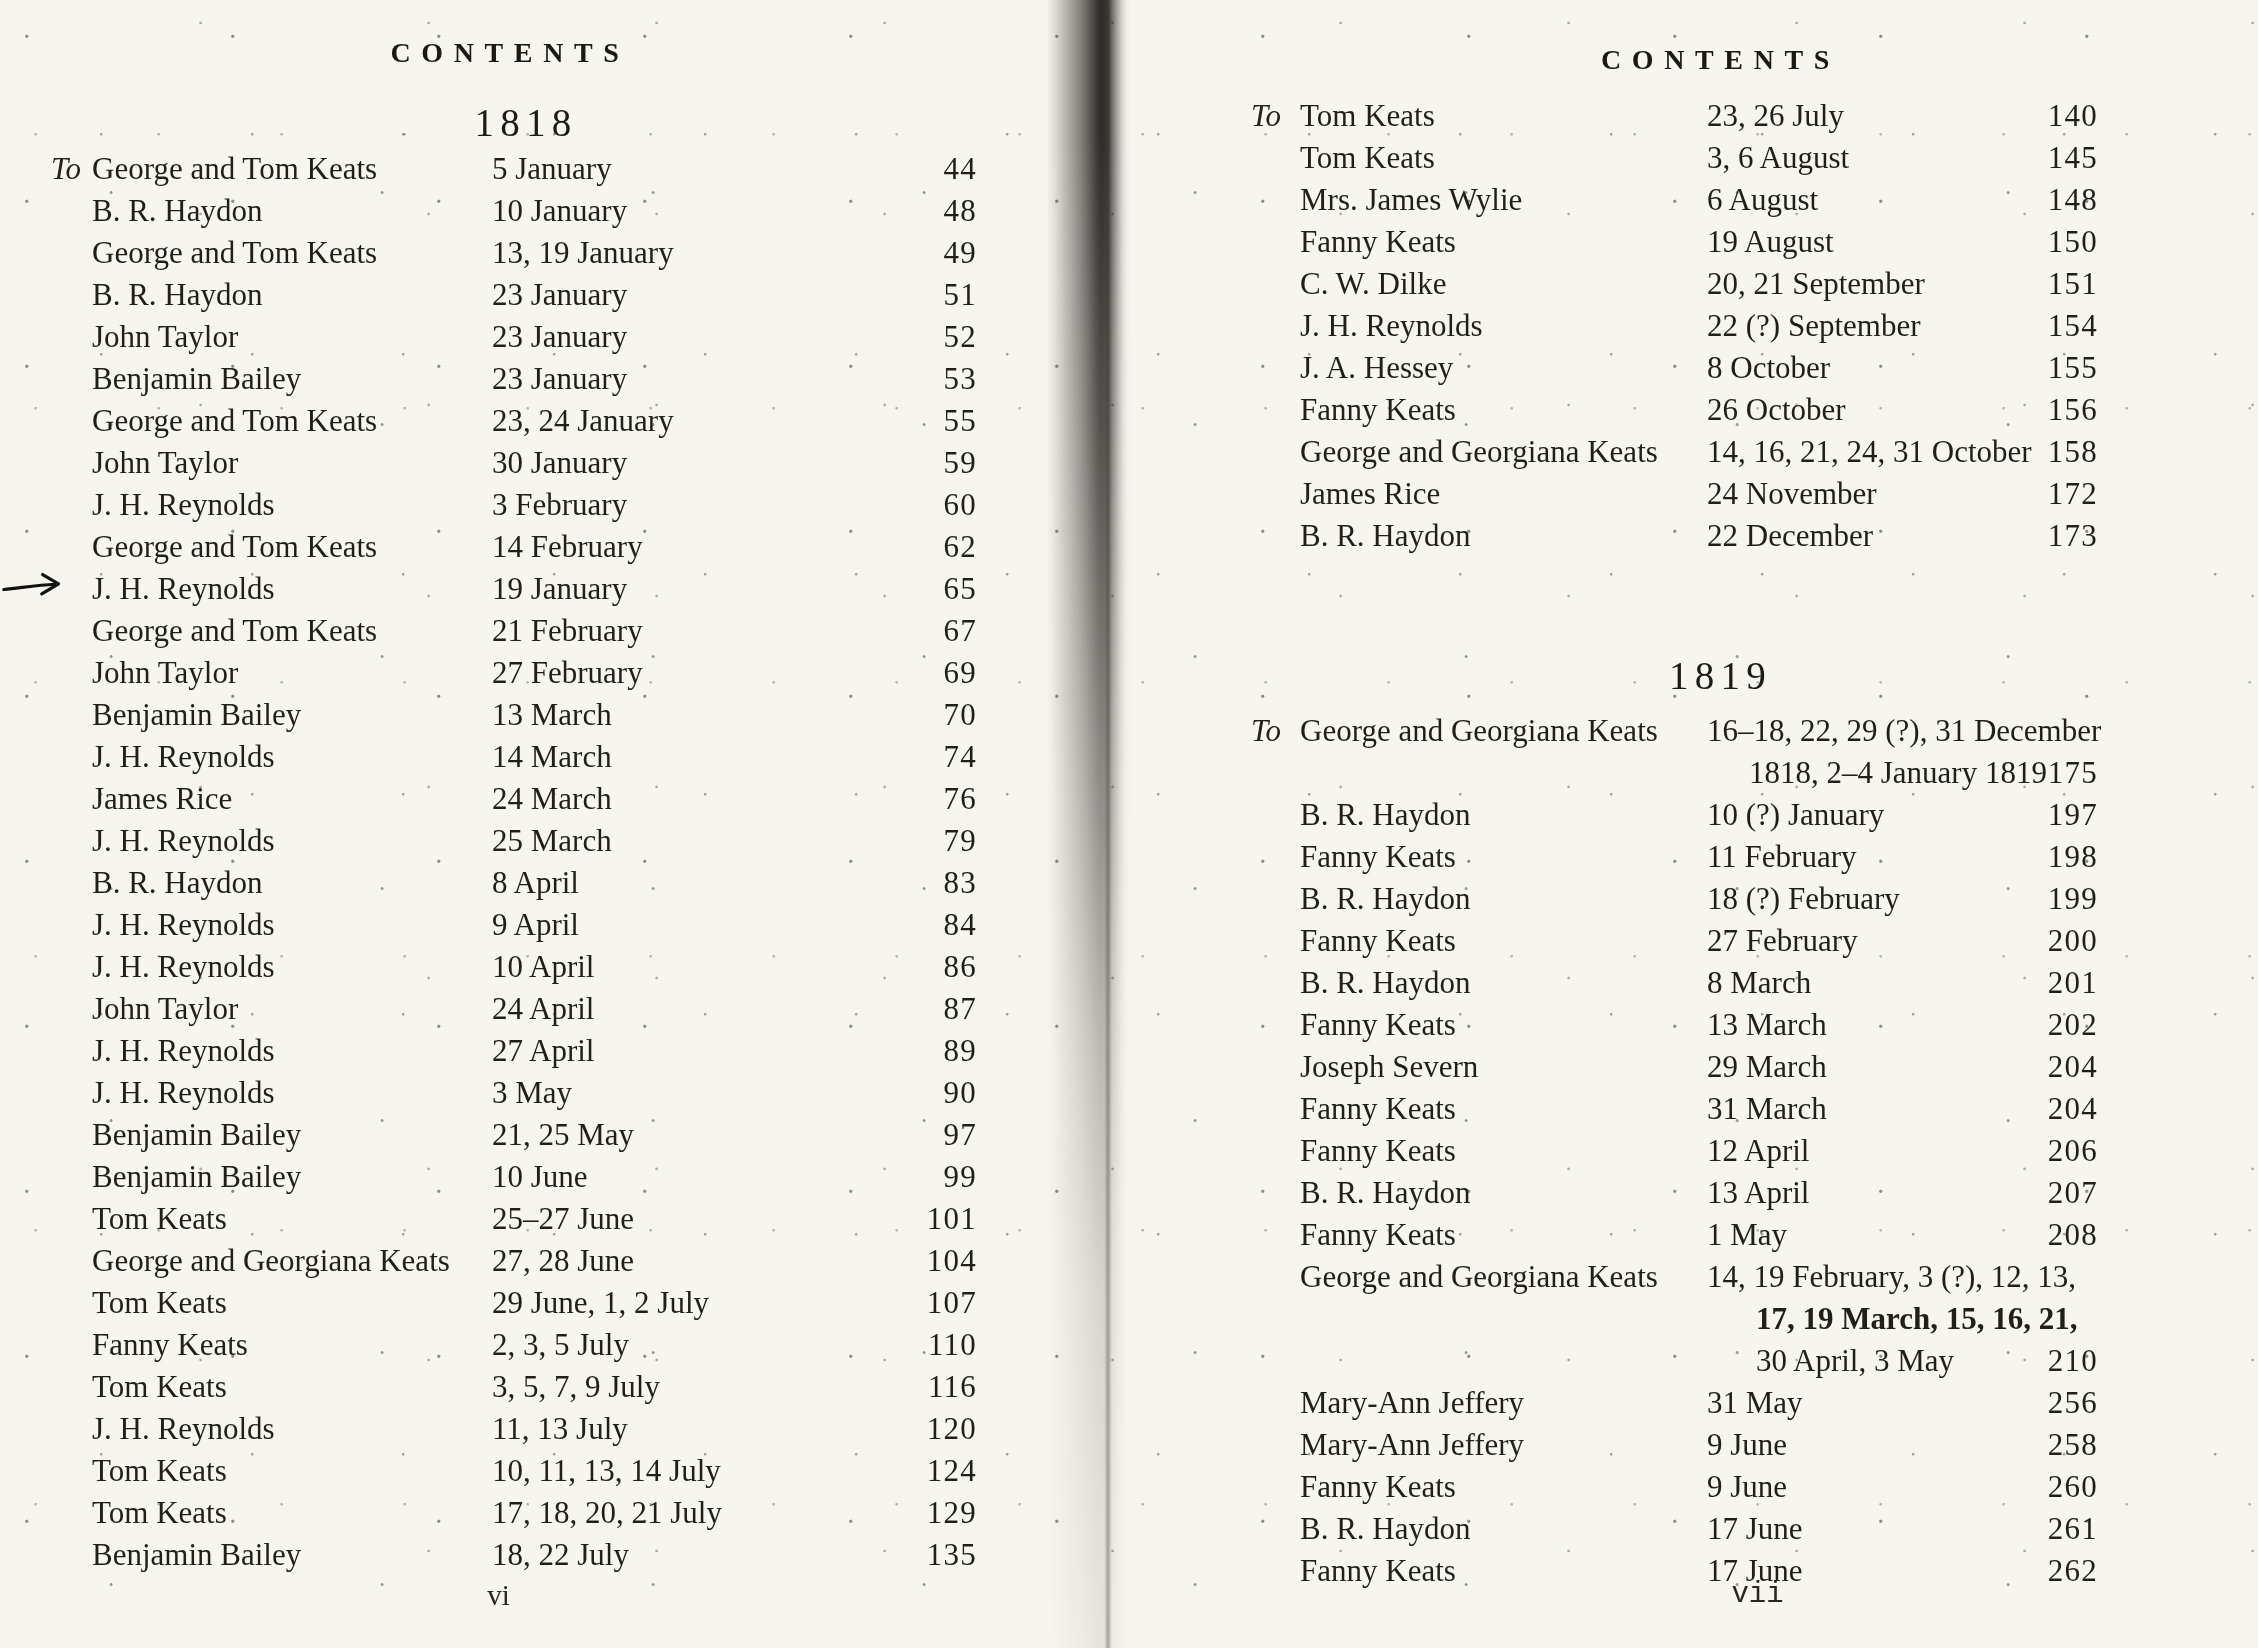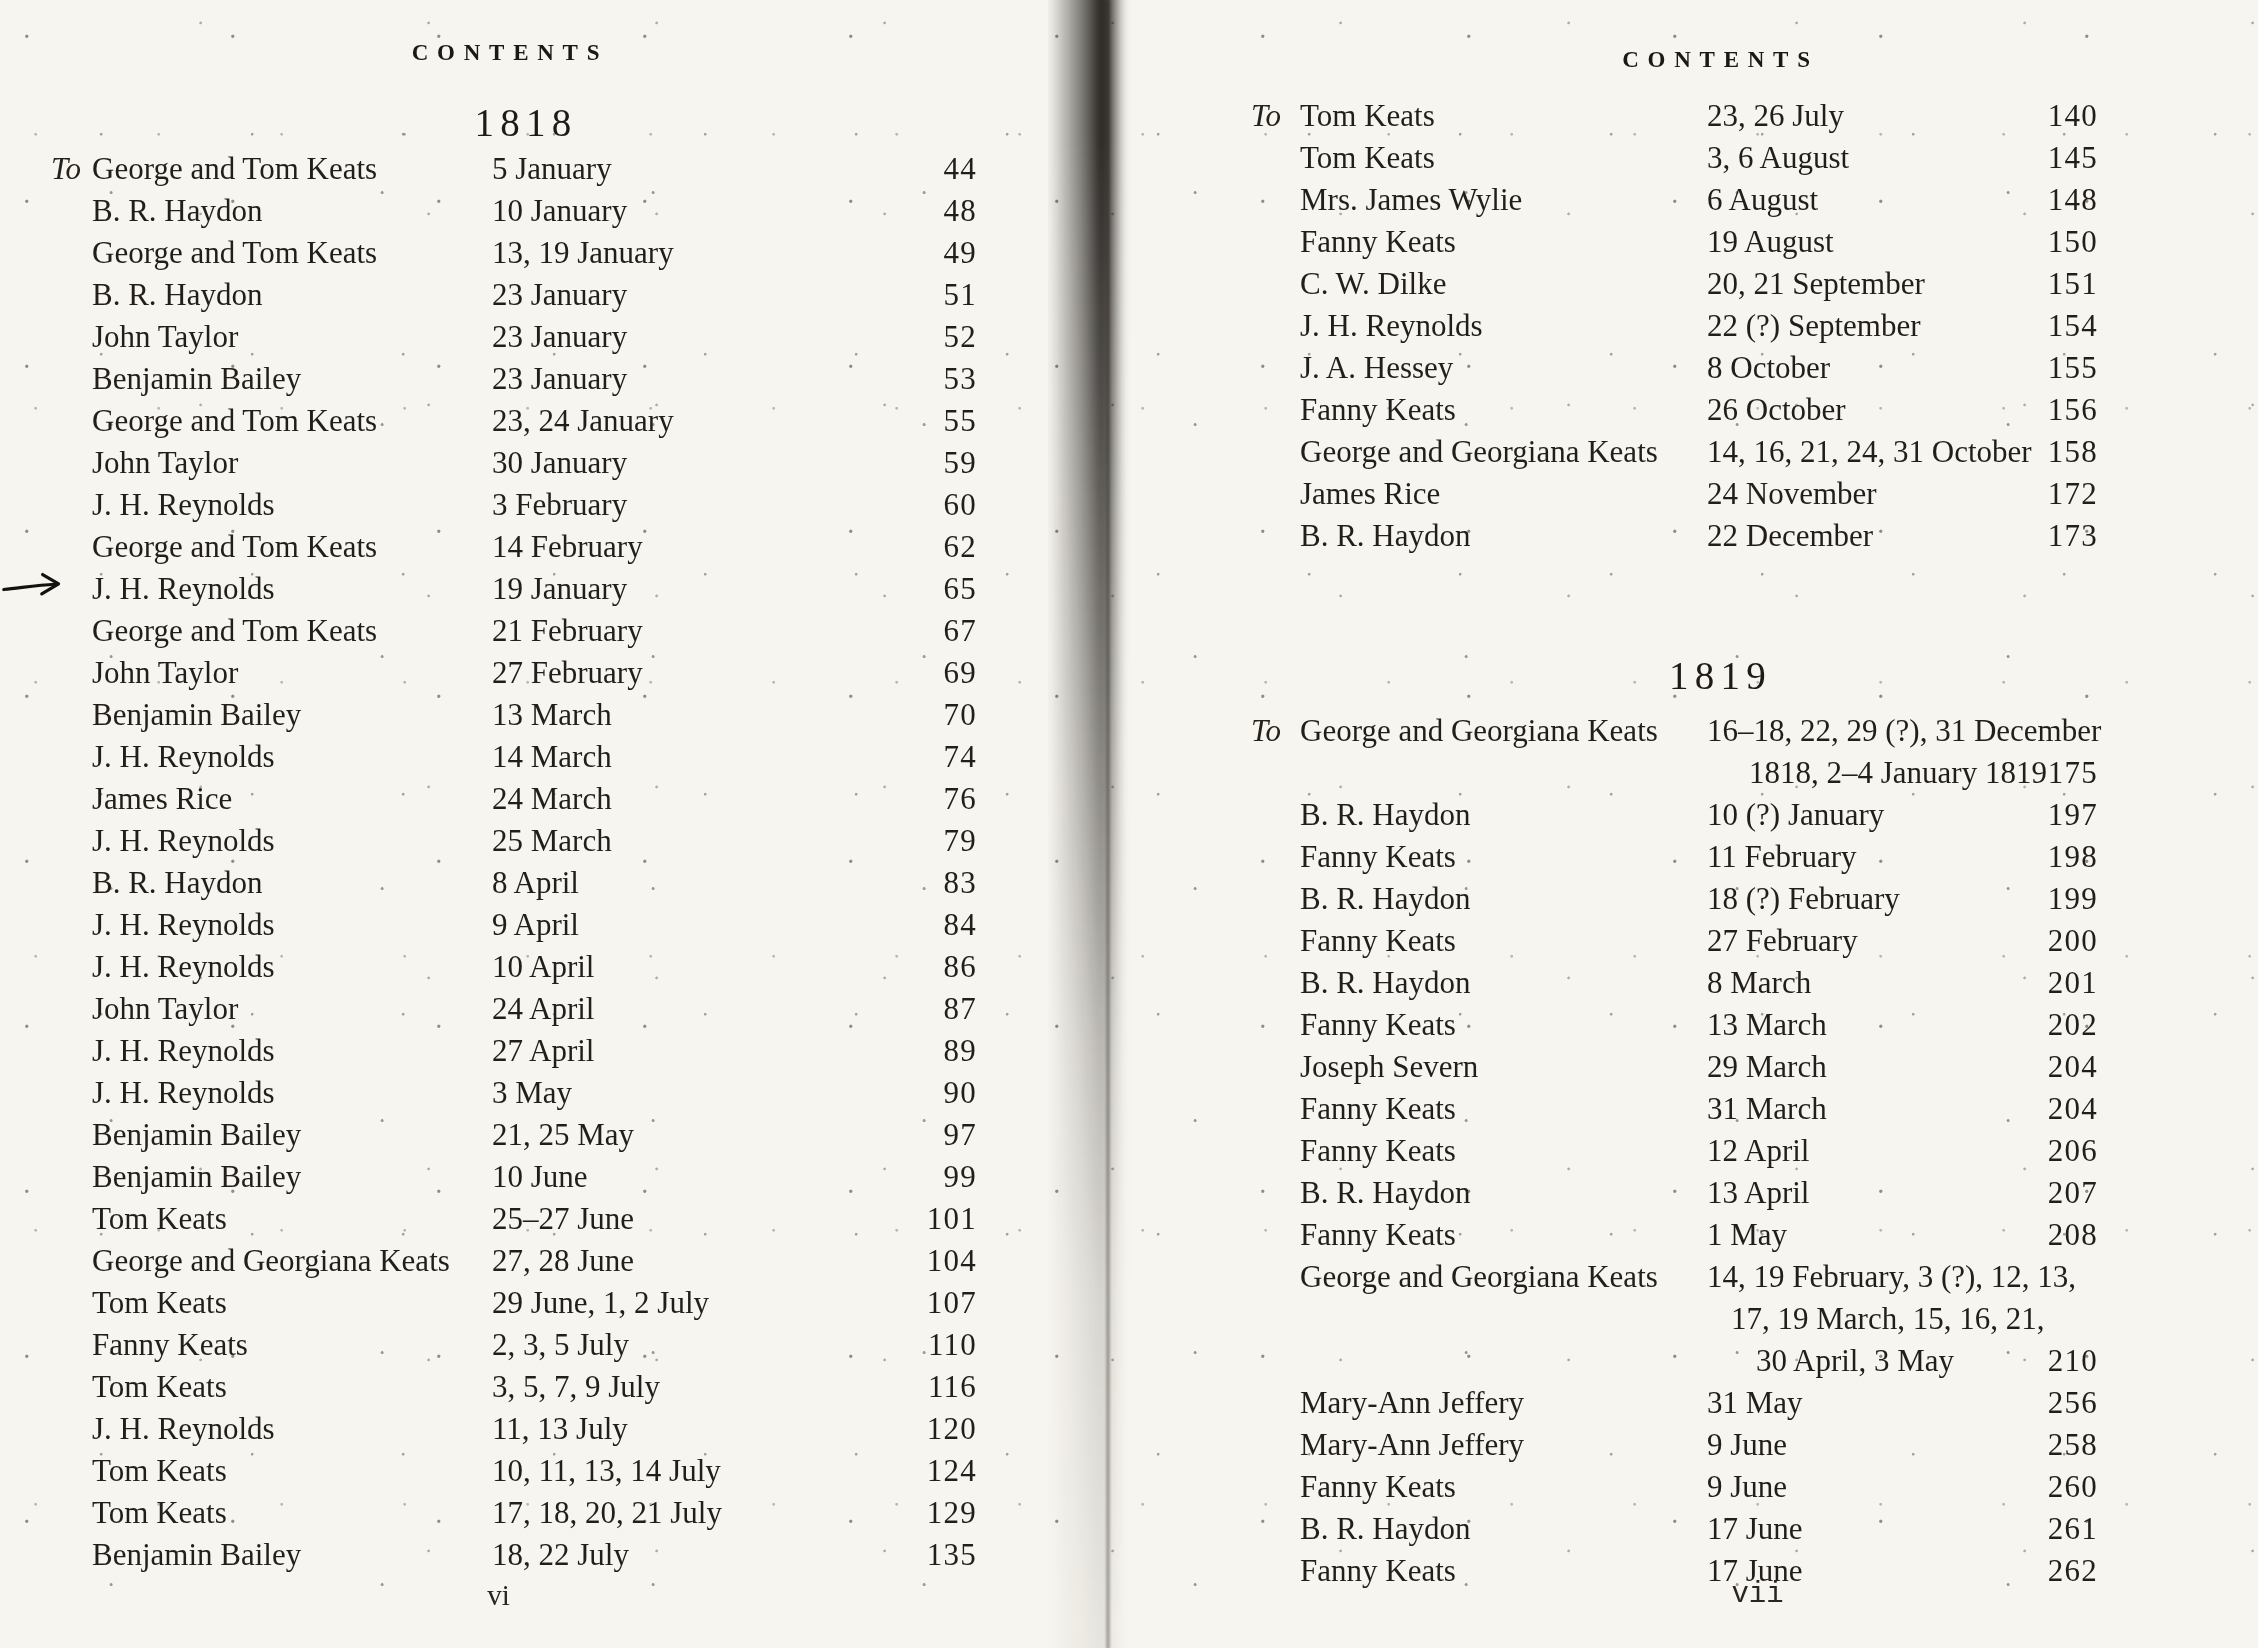--- a/index.html
+++ b/index.html
@@ -14,21 +14,21 @@
       radial-gradient(circle at 29% 49%, rgba(40,35,28,.3) 0 0.9px, transparent 1.8px);
     background-size:206px 165px,151px 220px,271px 232px,228px 191px,123px 274px;
     font-family:"Liberation Serif","DejaVu Serif",serif;
     color:#221e19;
   }
   .page-block{position:absolute;top:0;height:100%;}
   #left-page{left:51px;width:926px;}
   #right-page{left:1251px;width:847px;}
   .pheader{
     position:absolute;text-align:center;
-    font-size:23px;font-weight:700;letter-spacing:.38em;
+    font-size:28px;font-weight:700;letter-spacing:.38em;
     color:#1c1813;line-height:28px;white-space:nowrap;
   }
   #left-page .pheader{top:39px;left:0;width:918px;}
   #right-page .pheader{top:46px;left:0;width:939px;}
   .year{
     position:absolute;text-align:center;
     font-size:39px;letter-spacing:.16em;line-height:41px;color:#1e1a15;
   }
   #left-page .year{top:102px;left:16px;width:918px;}
   #right-page .year{top:655px;left:0;width:939px;}
@@ -141,21 +141,21 @@
       <div class="line"><span class="to"></span><span class="name">Fanny Keats</span><span class="date">27 February</span><span class="pg">200</span></div>
       <div class="line"><span class="to"></span><span class="name">B. R. Haydon</span><span class="date">8 March</span><span class="pg">201</span></div>
       <div class="line"><span class="to"></span><span class="name">Fanny Keats</span><span class="date">13 March</span><span class="pg">202</span></div>
       <div class="line"><span class="to"></span><span class="name">Joseph Severn</span><span class="date">29 March</span><span class="pg">204</span></div>
       <div class="line"><span class="to"></span><span class="name">Fanny Keats</span><span class="date">31 March</span><span class="pg">204</span></div>
       <div class="line"><span class="to"></span><span class="name">Fanny Keats</span><span class="date">12 April</span><span class="pg">206</span></div>
       <div class="line"><span class="to"></span><span class="name">B. R. Haydon</span><span class="date">13 April</span><span class="pg">207</span></div>
       <div class="line"><span class="to"></span><span class="name">Fanny Keats</span><span class="date">1 May</span><span class="pg">208</span></div>
       <div class="line"><span class="to"></span><span class="name">George and Georgiana Keats</span><span class="date">14, 19 February, 3 (?), 12, 13,</span></div>
       <div class="line">
-        <span class="date" style="margin-left: 24px;">17, 19 March, 15, 16, 21,</span>
+        <span class="date" style="margin-left: 49px; font-weight: bold;">17, 19 March, 15, 16, 21,</span>
       </div>
       <div class="line">
         <span class="date" style="margin-left: 49px;">30 April, 3 May</span>
         <span class="pg">210</span>
       </div>
       <div class="line"><span class="to"></span><span class="name">Mary-Ann Jeffery</span><span class="date">31 May</span><span class="pg">256</span></div>
       <div class="line"><span class="to"></span><span class="name">Mary-Ann Jeffery</span><span class="date">9 June</span><span class="pg">258</span></div>
       <div class="line"><span class="to"></span><span class="name">Fanny Keats</span><span class="date">9 June</span><span class="pg">260</span></div>
       <div class="line"><span class="to"></span><span class="name">B. R. Haydon</span><span class="date">17 June</span><span class="pg">261</span></div>
       <div class="line"><span class="to"></span><span class="name">Fanny Keats</span><span class="date">17 June</span><span class="pg">262</span></div>

